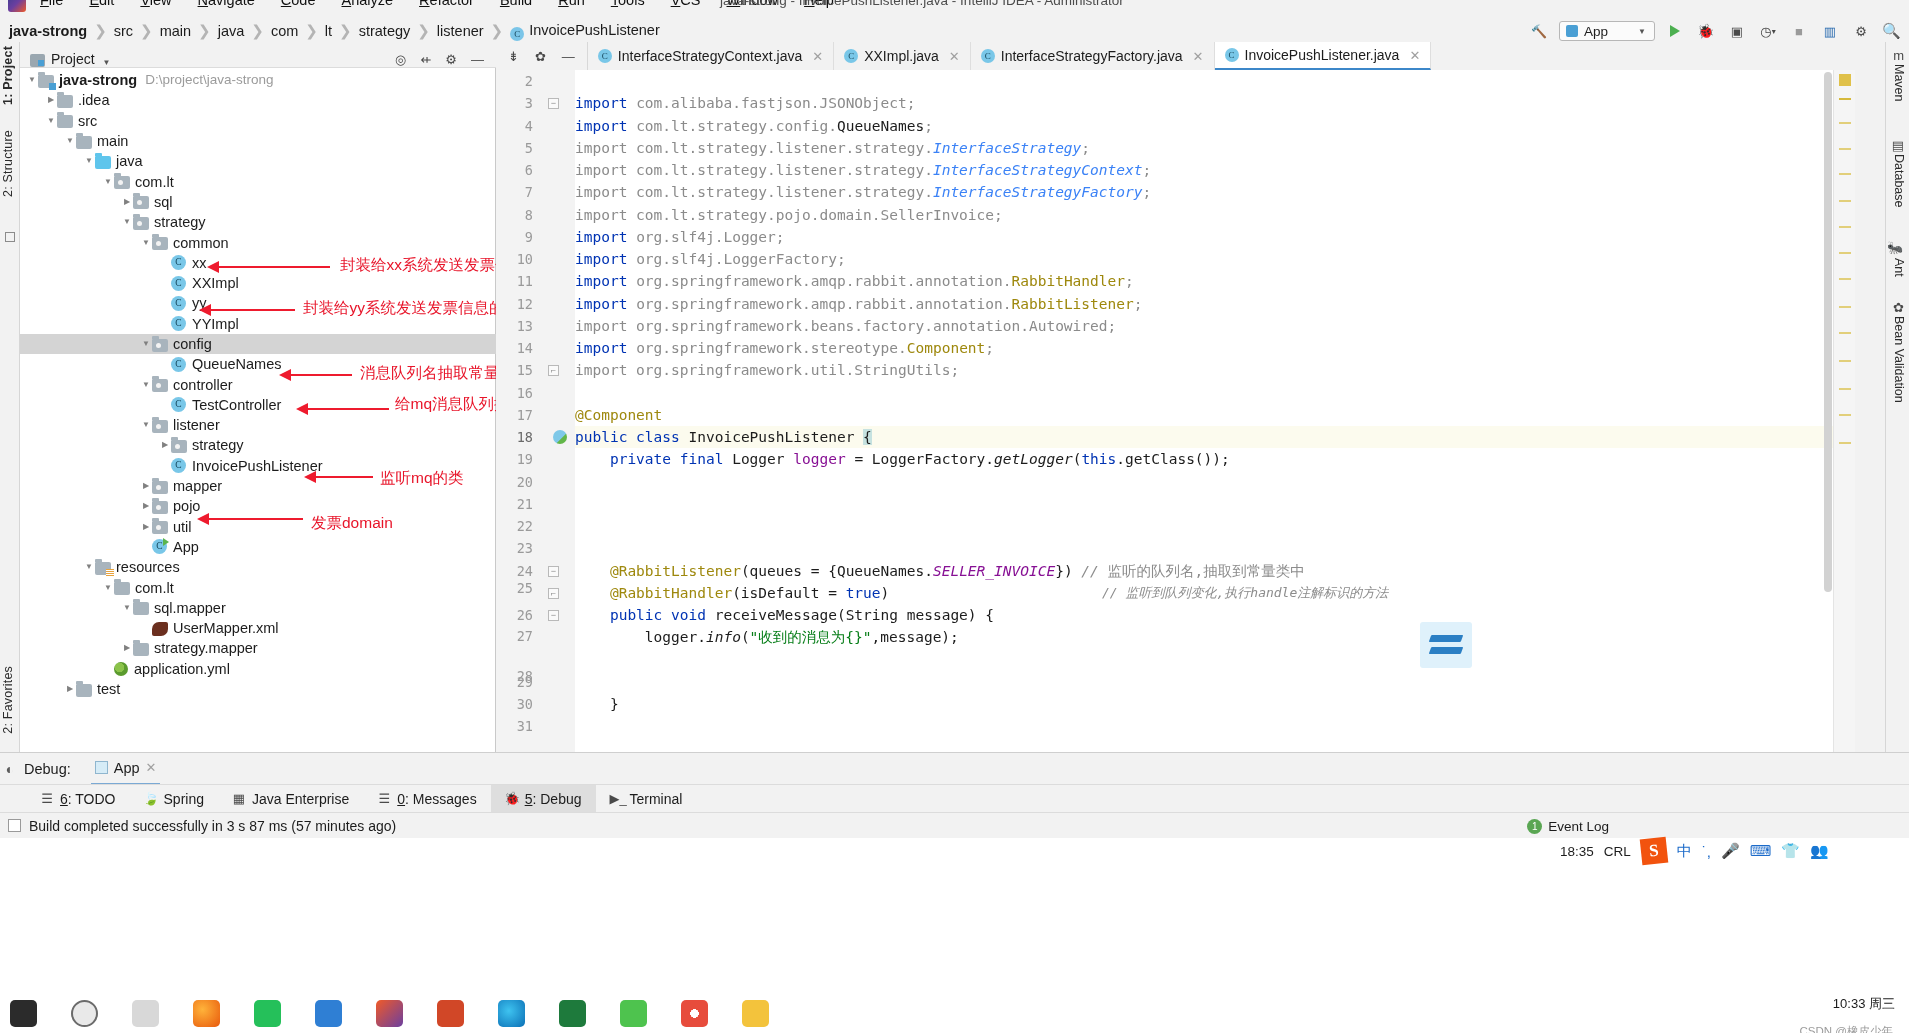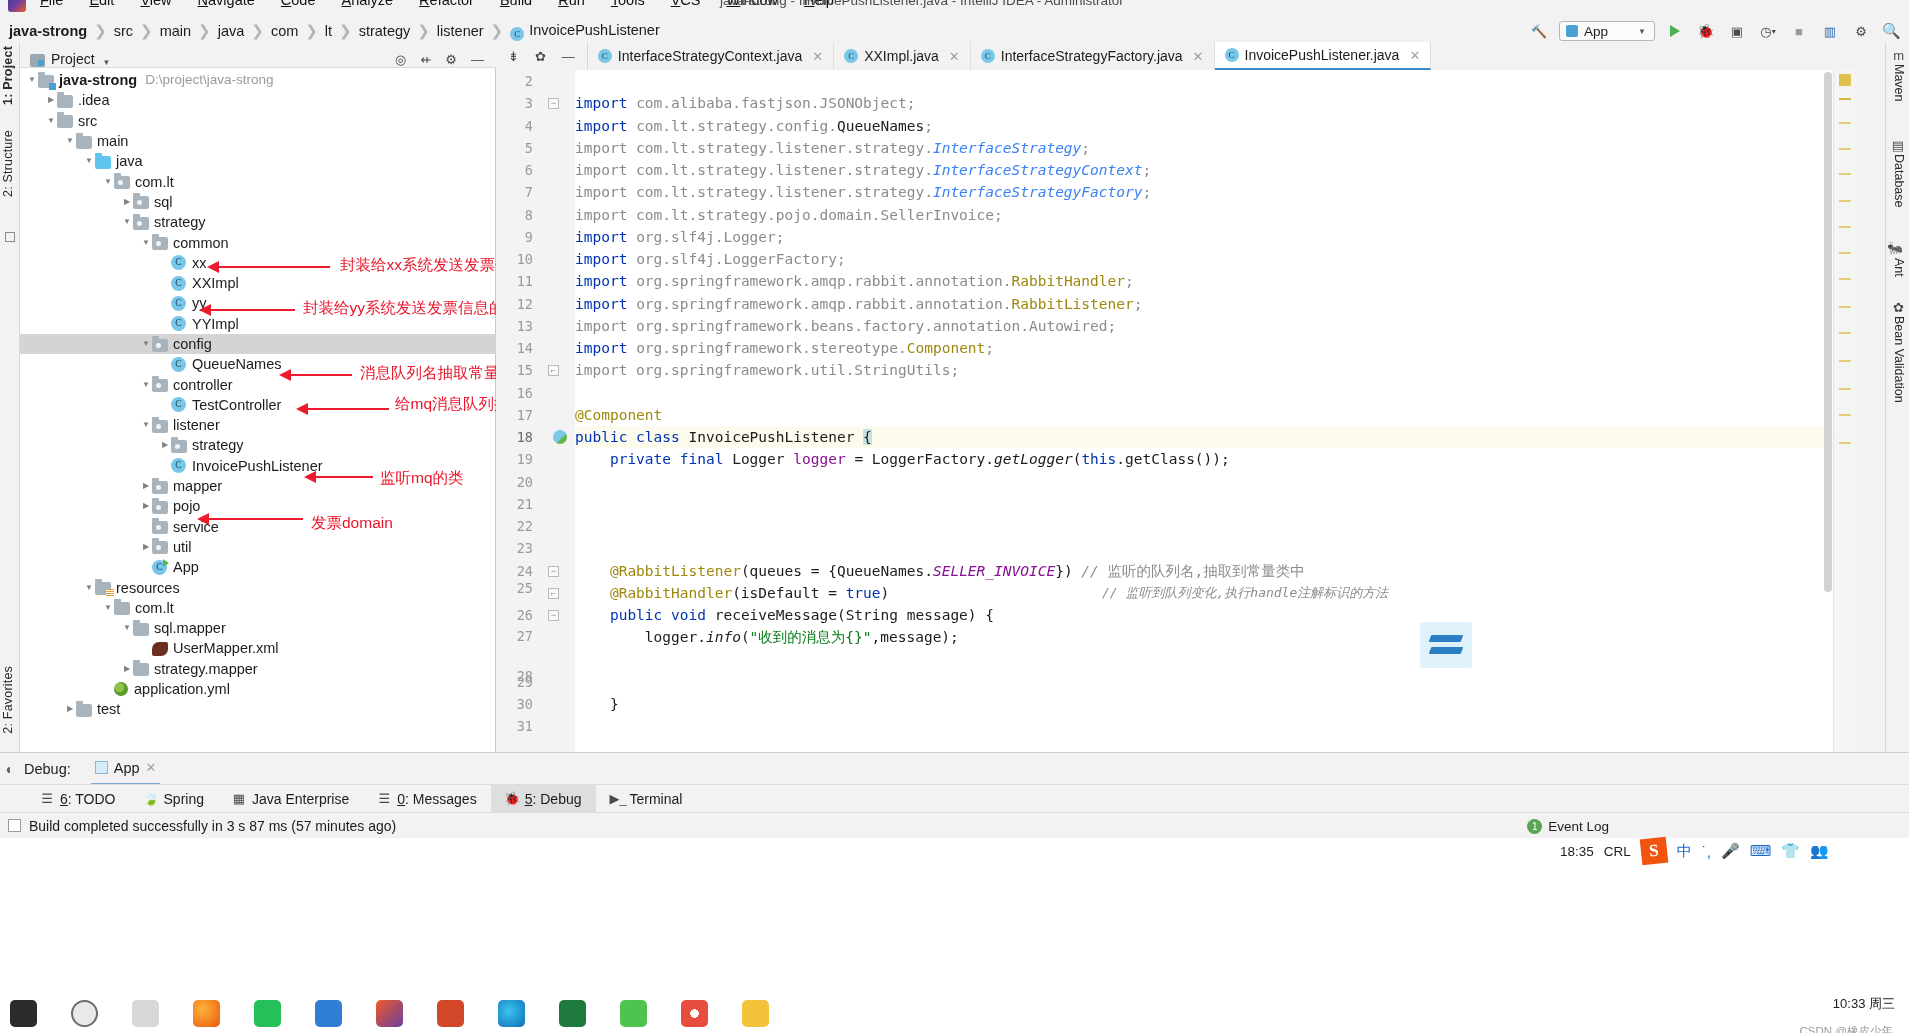--- a/index.html
+++ b/index.html
@@ -606,25 +606,20 @@
         </div>
         <div class="trow" style="padding-left: 120px;">
           <span class="tarrow">▶</span>
           <span class="ico ico-folder pkg"></span>
           <span class="tlabel">mapper</span>
         </div>
         <div class="trow" style="padding-left: 120px;">
           <span class="tarrow">▶</span>
           <span class="ico ico-folder pkg"></span>
           <span class="tlabel">pojo</span>
-        </div>
-        <div class="trow" style="padding-left: 120px;">
-          <span class="tarrow none"></span>
-          <span class="ico ico-folder pkg"></span>
-          <span class="tlabel">service</span>
         </div>
         <div class="trow" style="padding-left: 120px;">
           <span class="tarrow">▶</span>
           <span class="ico ico-folder pkg"></span>
           <span class="tlabel">util</span>
         </div>
         <div class="trow" style="padding-left: 120px;">
           <span class="tarrow none"></span>
           <span class="ico ico-app">C</span>
           <span class="tlabel">App</span>

